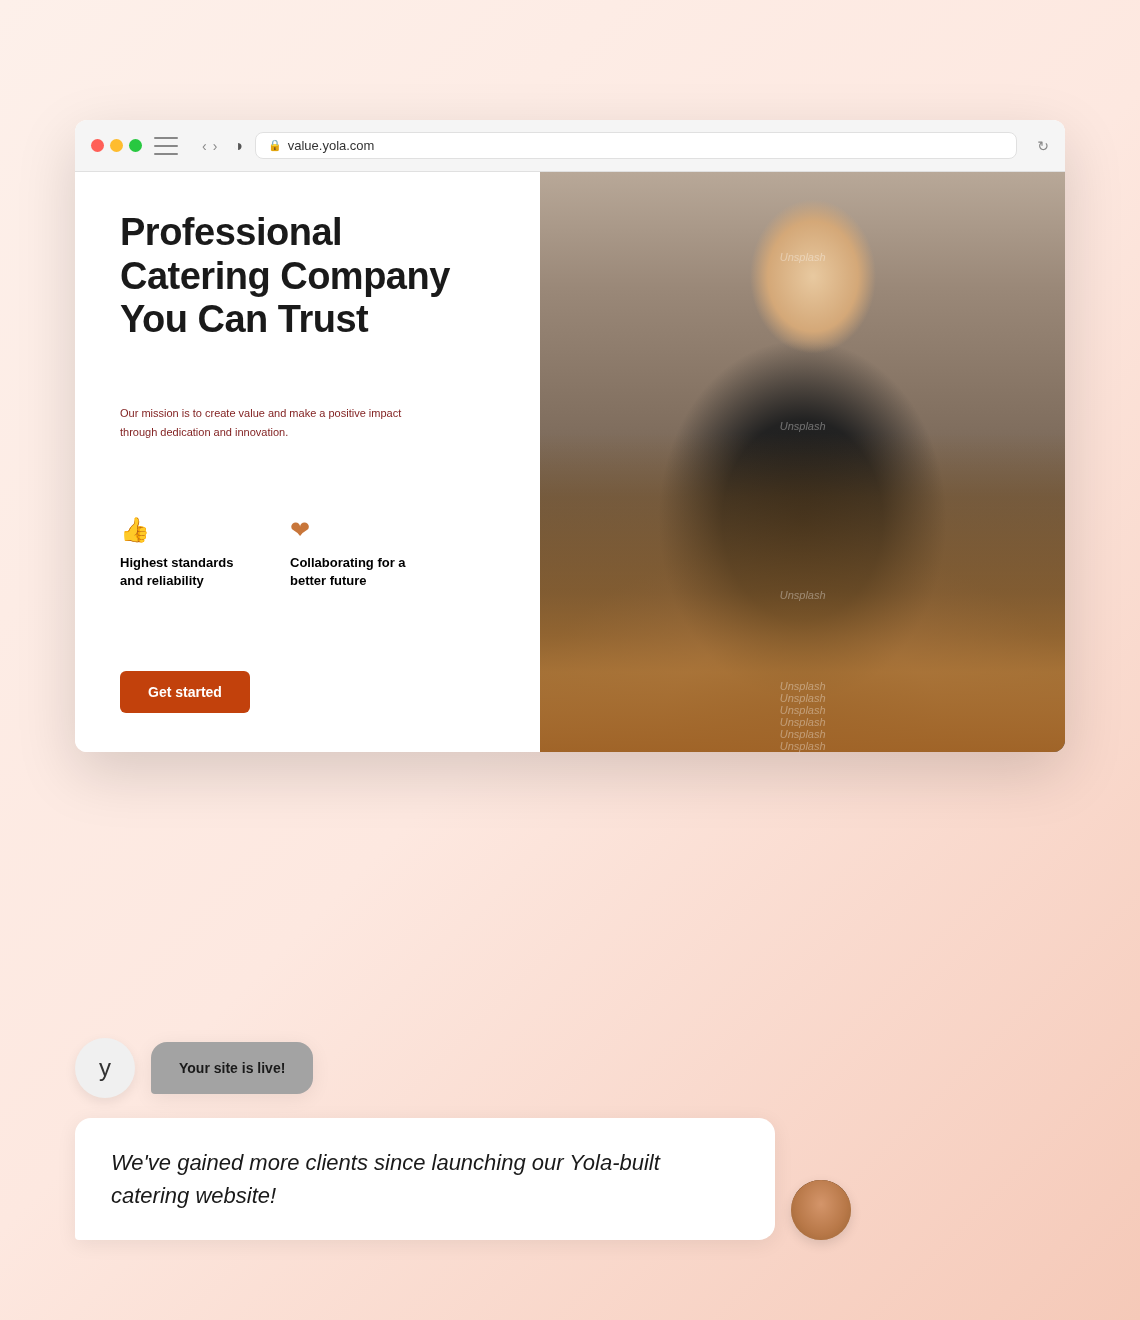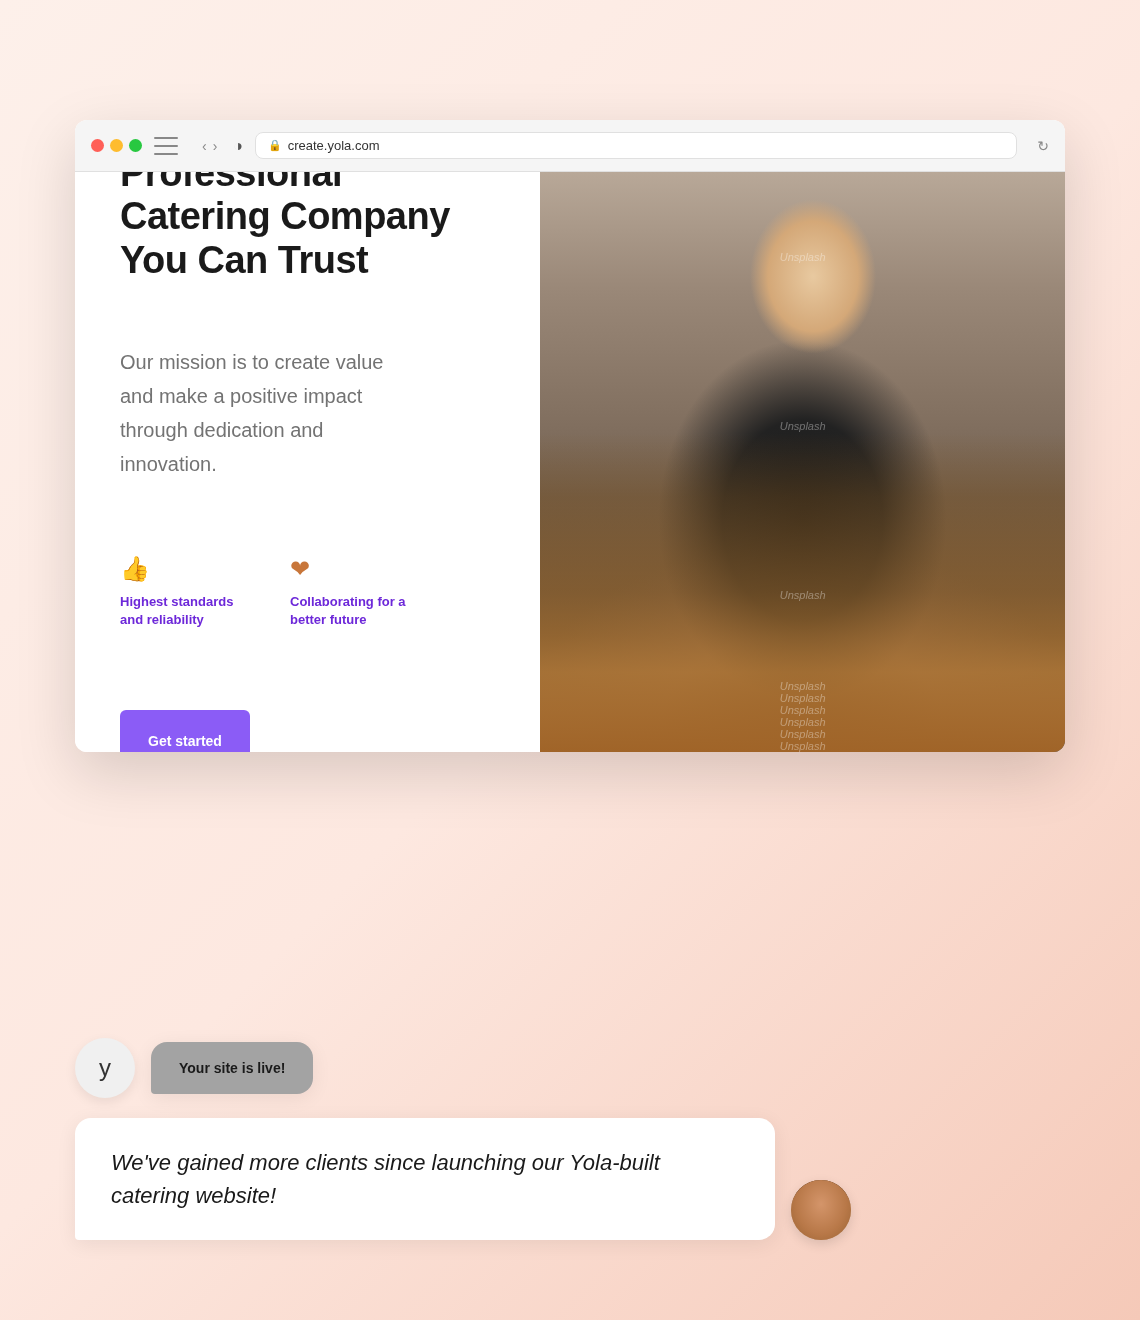--- a/index.html
+++ b/index.html
@@ -126,22 +126,22 @@
     .hero-title {
       font-size: 38px;
       font-weight: 800;
       color: #1a1a1a;
       line-height: 1.15;
       margin-bottom: 24px;
       letter-spacing: -0.5px;
     }
 
     .hero-description {
-      font-size: 20px;
-      color: #737373;
+      font-size: 11px;
+      color: #7f1d1d;
       line-height: 1.7;
       margin-bottom: 36px;
       max-width: 300px;
     }
 
     .features-row {
       display: flex;
       gap: 40px;
       margin-bottom: 36px;
     }
@@ -155,34 +155,34 @@
     .feature-icon {
       font-size: 24px;
     }
 
     .feature-icon-thumb { color: #c8763a; }
     .feature-icon-heart { color: #c8763a; }
 
     .feature-text {
       font-size: 13px;
       font-weight: 600;
-      color: #6d28d9;
+      color: #000000;
       line-height: 1.4;
       max-width: 130px;
     }
 
     .cta-button {
       display: inline-flex;
       align-items: center;
       justify-content: center;
-      background: #8b5cf6;
+      background: #c2410c;
       color: #ffffff;
       font-size: 14px;
       font-weight: 600;
-      padding: 23px 28px;
+      padding: 13px 28px;
       border-radius: 6px;
       border: none;
       cursor: pointer;
       width: fit-content;
       margin-top: 7px;
     }
 
     .right-panel {
       width: 53%;
       background: #888;
@@ -333,21 +333,21 @@
         <span></span>
         <span></span>
     </div>
     <div class="browser-controls">
       <span class="browser-icon">‹</span>
       <span class="browser-icon">›</span>
     </div>
     <span class="browser-icon" style="font-size:16px; color:#555; margin-left:4px;">◑</span>
     <div class="address-bar">
       <span class="lock-icon">🔒</span>
-      <span class="address-text">create.yola.com</span>
+      <span class="address-text">value.yola.com</span>
     </div>
     <span class="reload-btn">↻</span>
   </div>
 
   <div class="website-content">
 
     <div class="left-panel">
       <h1 class="hero-title">Professional Catering Company You Can Trust</h1>
       <p class="hero-description">Our mission is to create value and make a positive impact through dedication and innovation.</p>
 

